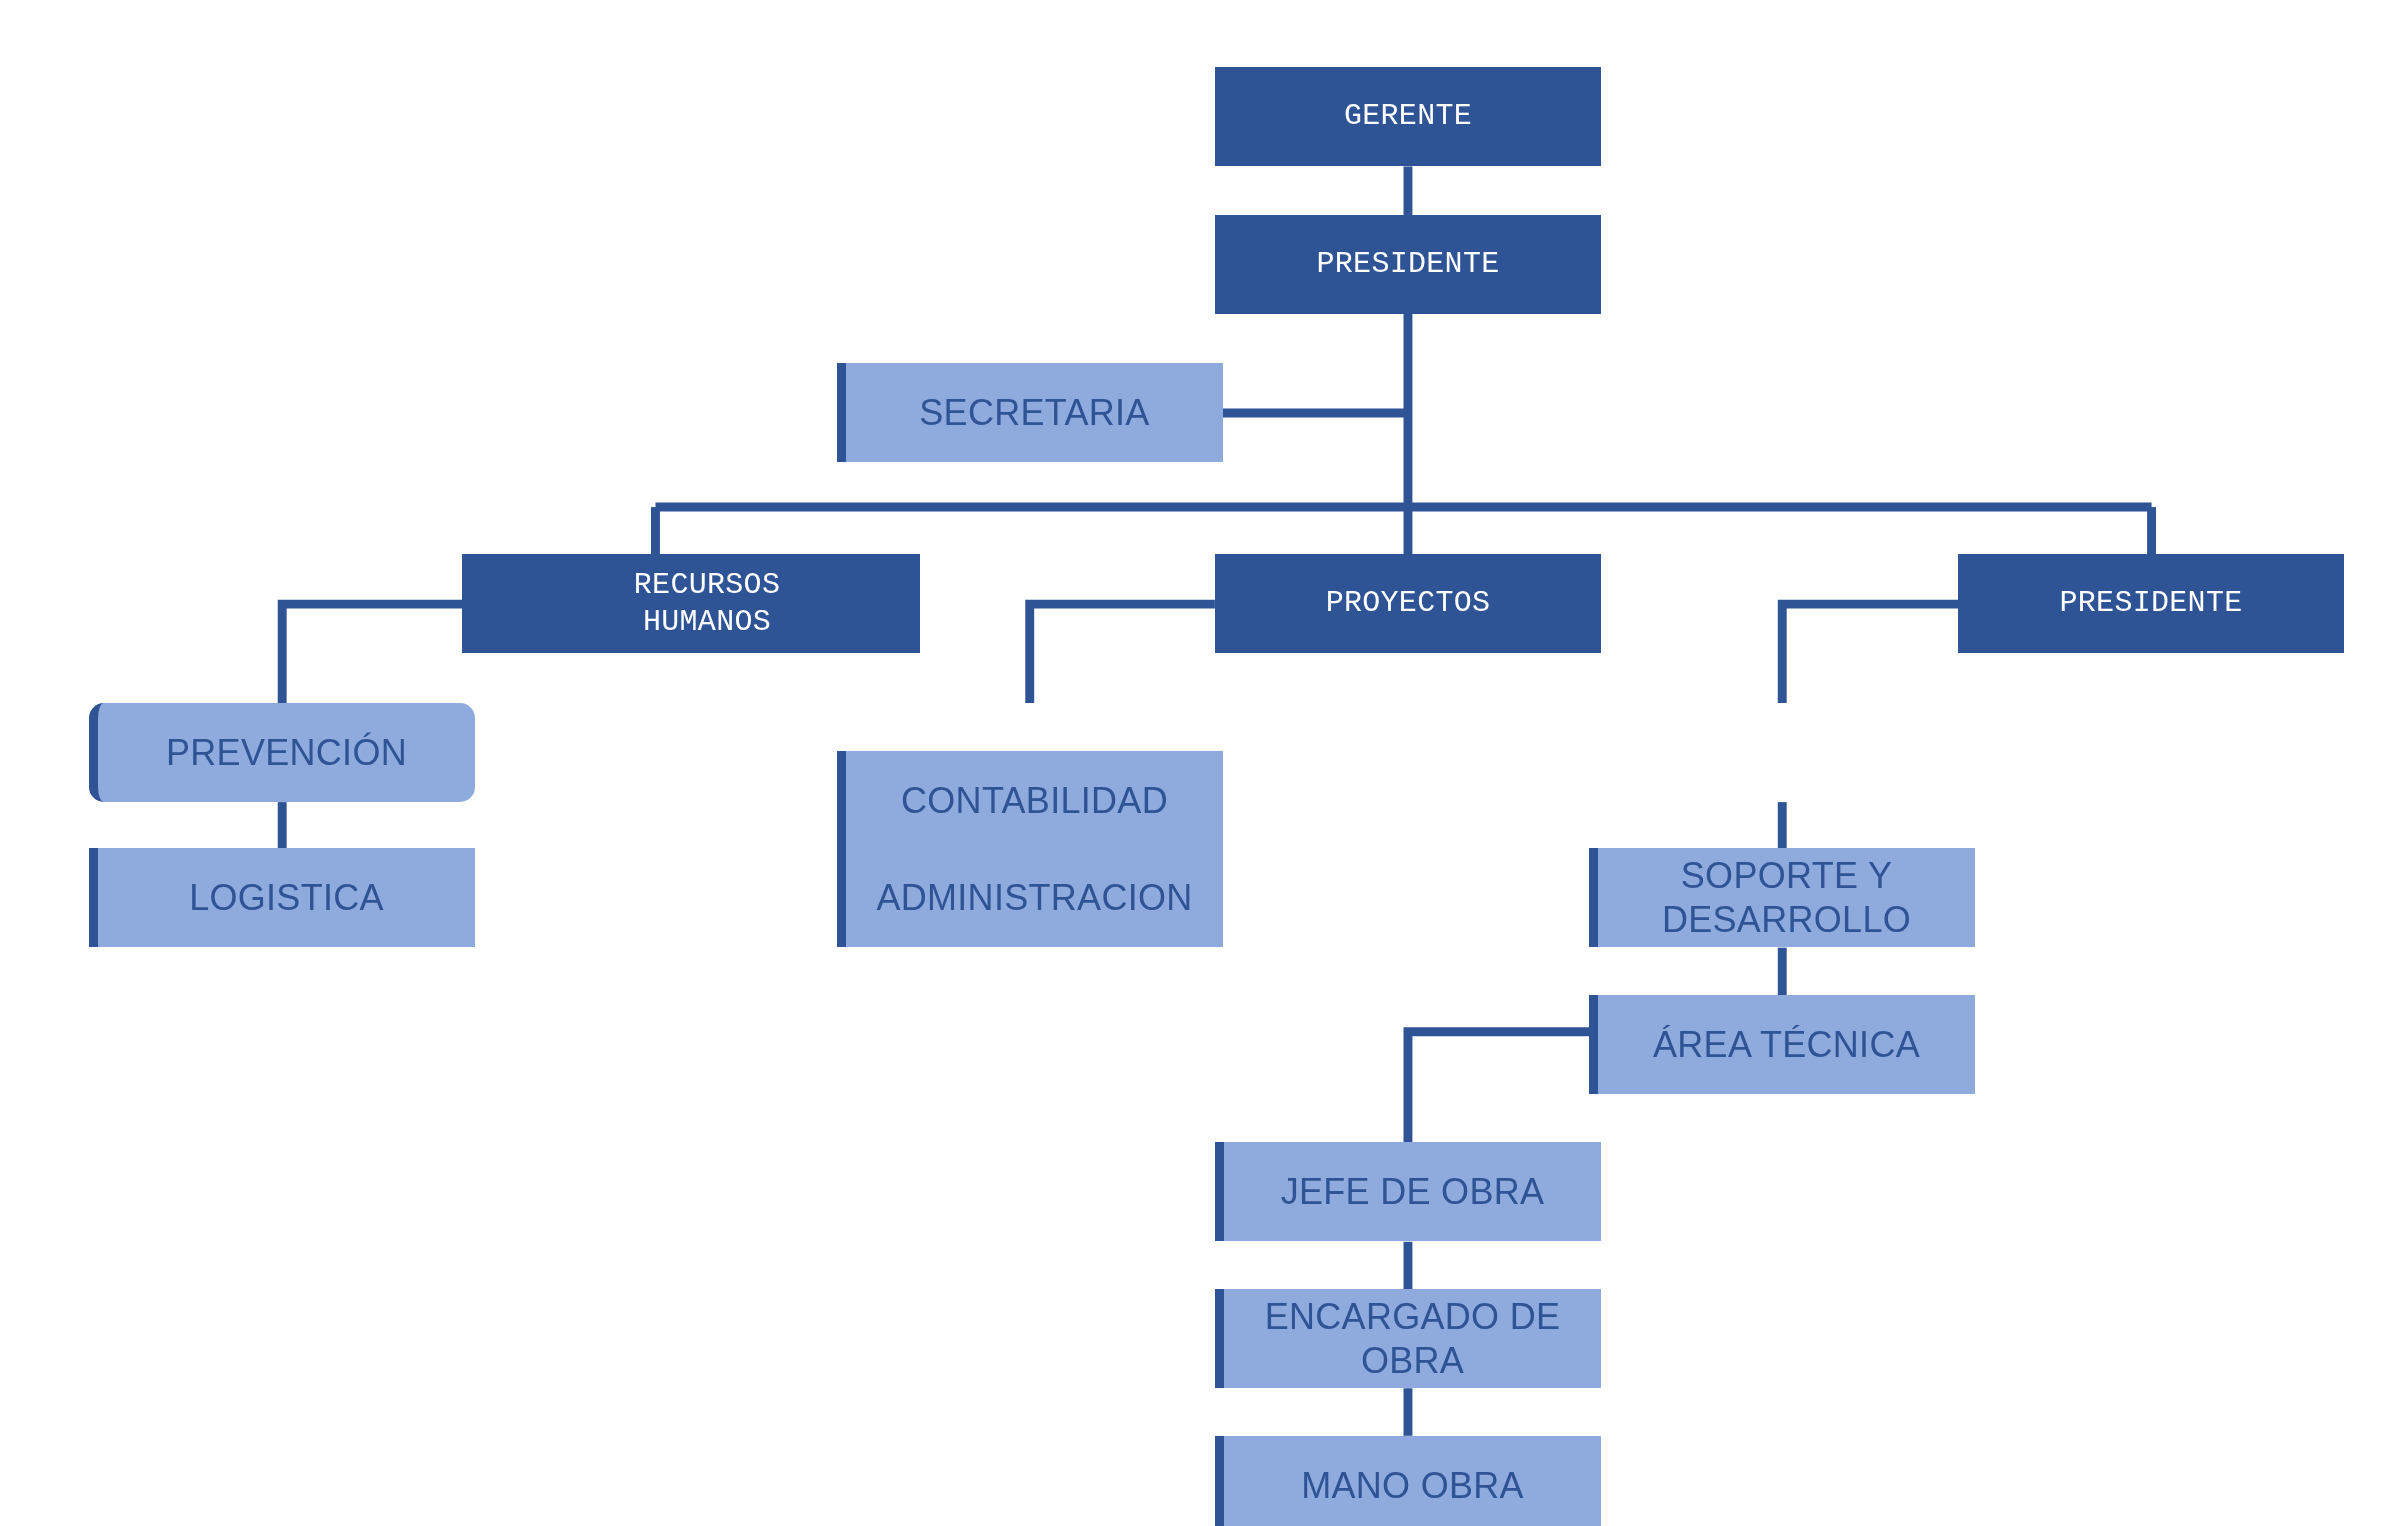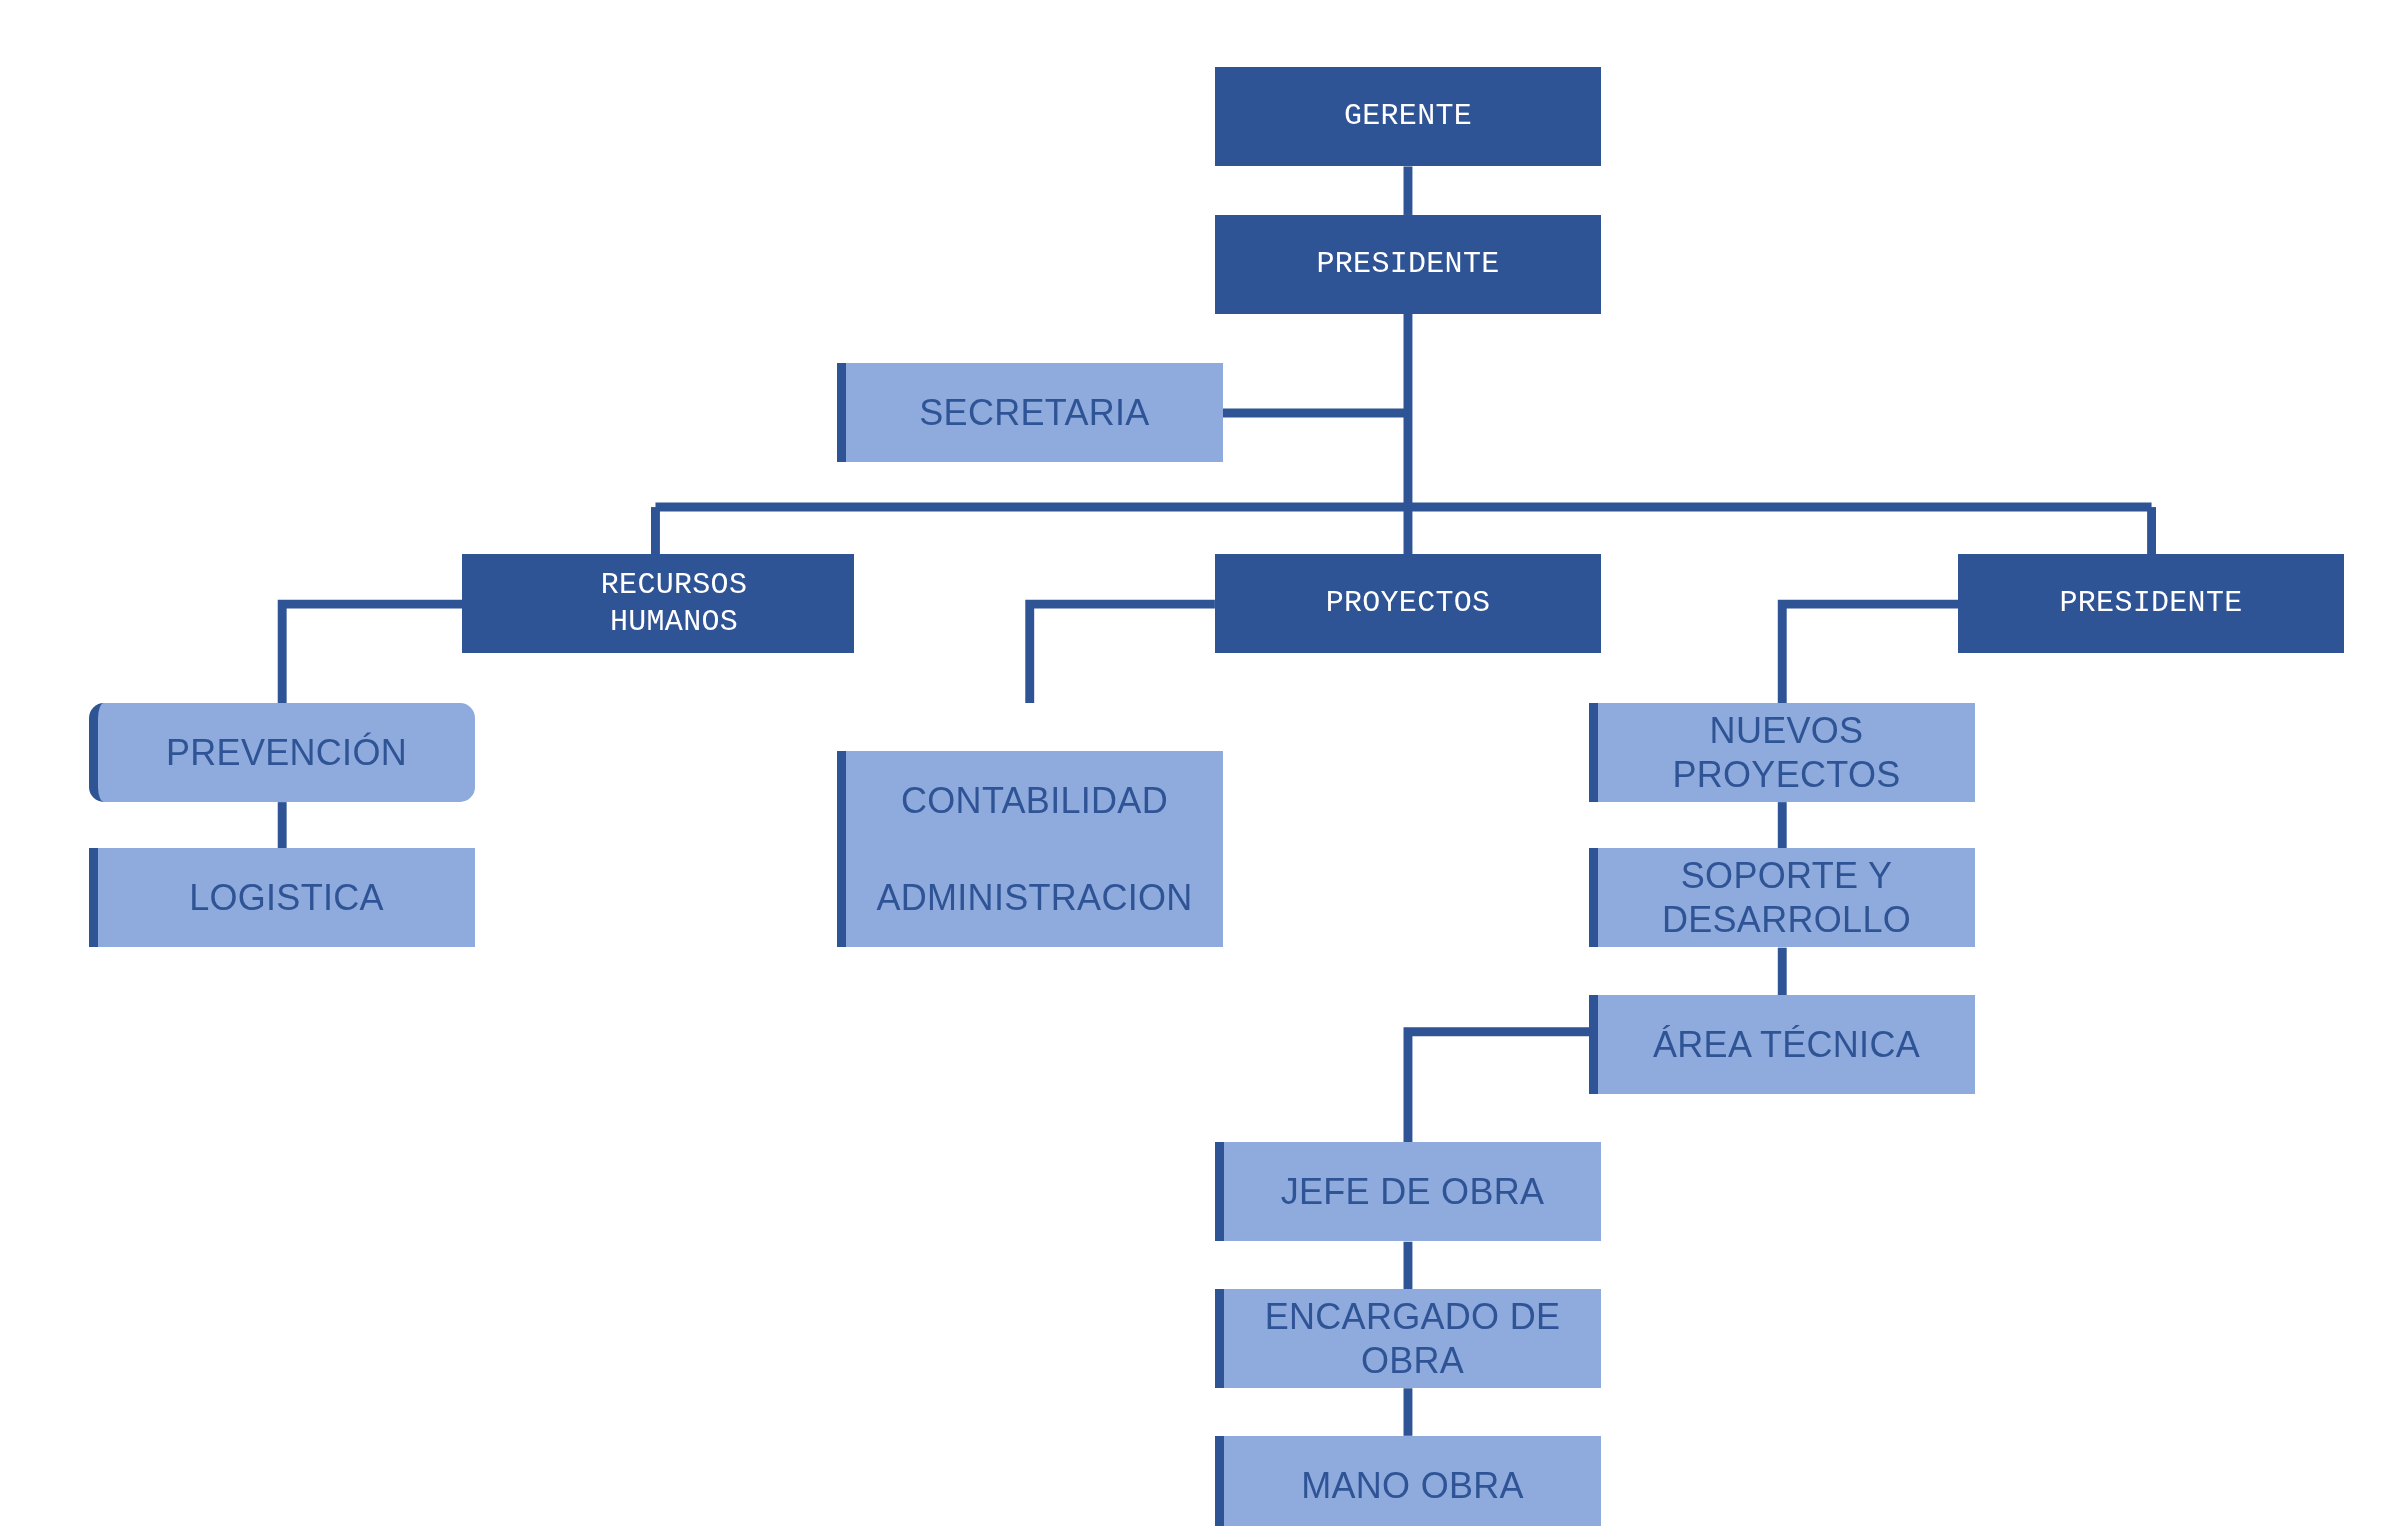--- a/index.html
+++ b/index.html
@@ -96,44 +96,41 @@
 
   <div class="node node-dark" style="left: 1215px; top: 67px; width: 386px; height: 99px;">
     <span class="node-label">GERENTE</span>
   </div>
   <div class="node node-dark" style="left: 1215px; top: 215px; width: 386px; height: 99px;">
     <span class="node-label">PRESIDENTE</span>
   </div>
   <div class="node node-light" style="left: 837px; top: 363px; width: 386px; height: 99px;">
     <span class="node-label">SECRETARIA</span>
   </div>
-  <div class="node node-dark" style="left: 462px; top: 554px; width: 392px; height: 99px; padding-left: 32px;">
+  <div class="node node-dark" style="left: 462px; top: 554px; width: 458px; height: 99px; padding-left: 32px;">
     <span class="node-label">RECURSOS
 HUMANOS</span>
   </div>
   <div class="node node-dark" style="left: 1215px; top: 554px; width: 386px; height: 99px;">
     <span class="node-label">PROYECTOS</span>
   </div>
   <div class="node node-dark" style="left: 1958px; top: 554px; width: 386px; height: 99px;">
     <span class="node-label">PRESIDENTE</span>
   </div>
   <div class="node node-light" style="left: 89px; top: 703px; width: 386px; height: 99px; border-radius: 15px;">
     <span class="node-label">PREVENCIÓN</span>
   </div>
   <div class="node node-light" style="left: 89px; top: 848px; width: 386px; height: 99px;">
     <span class="node-label">LOGISTICA</span>
   </div>
   <div class="node node-light" style="left: 837px; top: 703px; width: 386px; height: 99px; margin-top: 48px;">
     <span class="node-label">CONTABILIDAD</span>
   </div>
   <div class="node node-light" style="left: 837px; top: 848px; width: 386px; height: 99px;">
     <span class="node-label">ADMINISTRACION</span>
-  </div>
-  <div class="node node-light" style="left: 1589px; top: 703px; width: 386px; height: 99px;">
-    <span class="node-label">NUEVOS PROYECTOS</span>
   </div>
   <div class="node node-light" style="left: 1589px; top: 848px; width: 386px; height: 99px;">
     <span class="node-label">SOPORTE Y
 DESARROLLO</span>
   </div>
   <div class="node node-light" style="left: 1589px; top: 995px; width: 386px; height: 99px;">
     <span class="node-label">ÁREA TÉCNICA</span>
   </div>
   <div class="node node-light" style="left: 1215px; top: 1142px; width: 386px; height: 99px;">
     <span class="node-label">JEFE DE OBRA</span>

